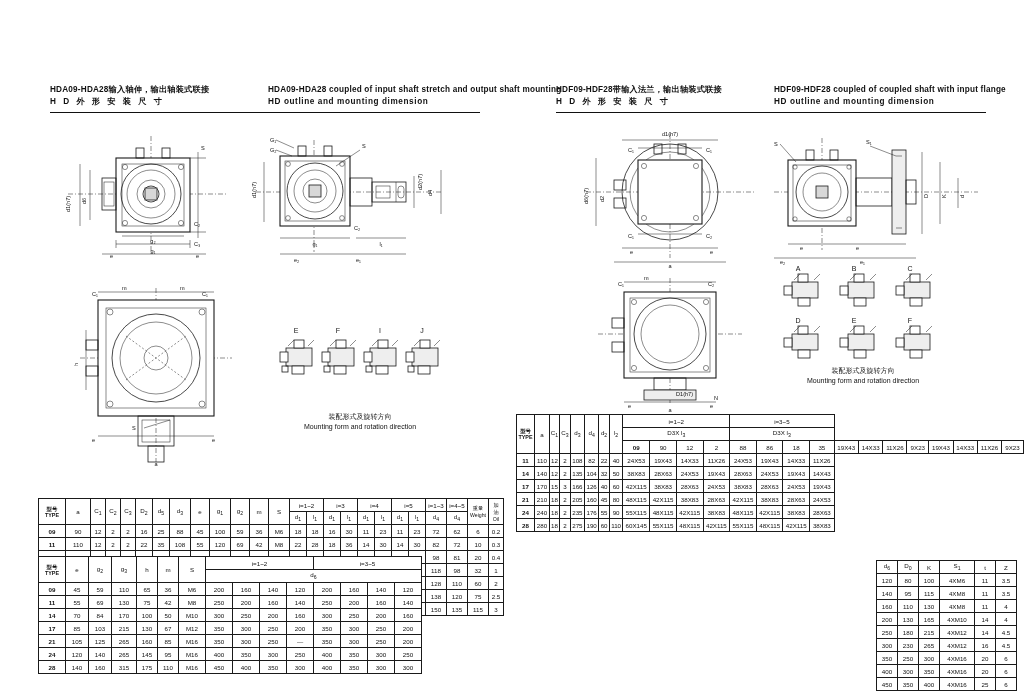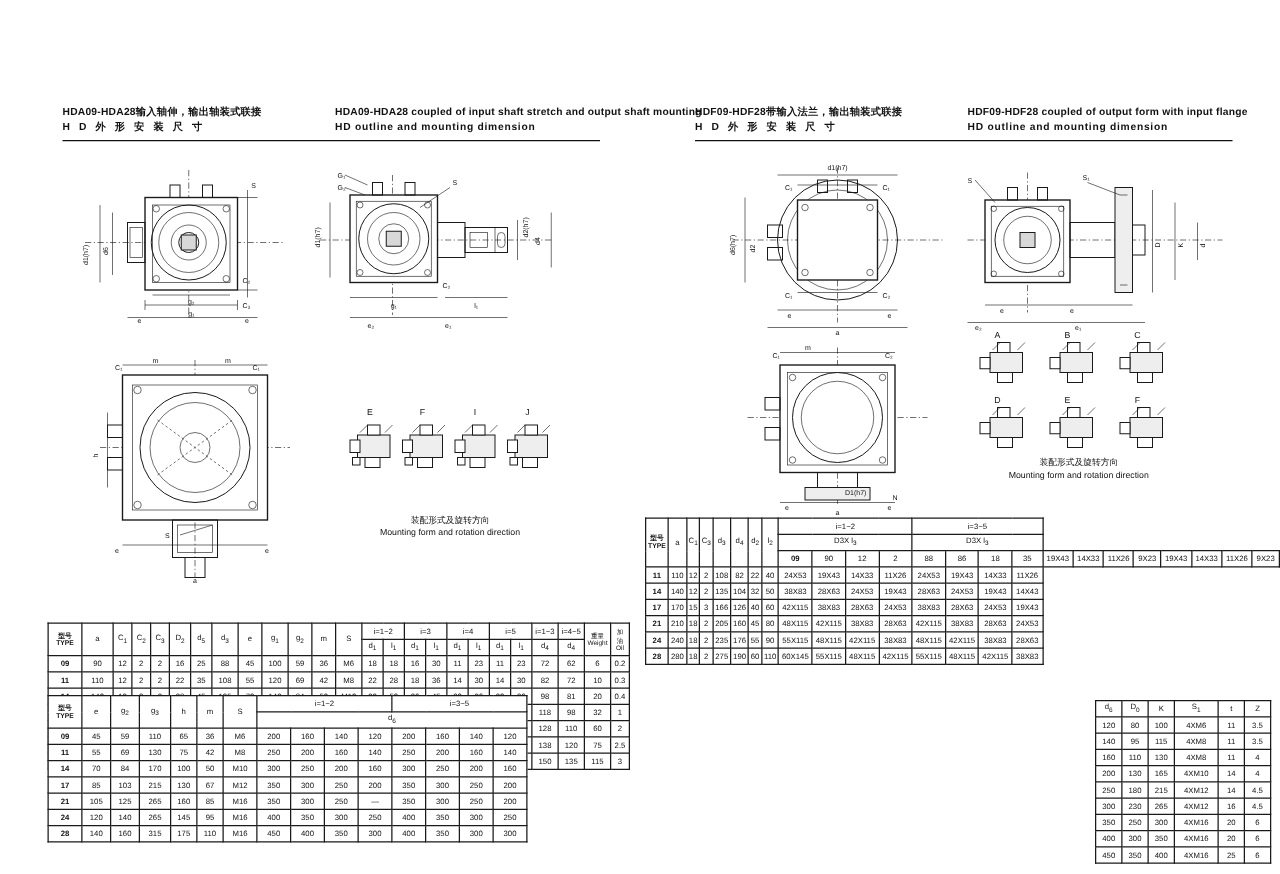--- a/index.html
+++ b/index.html
@@ -58,21 +58,21 @@
     <span class="l1">HDA09-HDA28 coupled of input shaft stretch and output shaft mounting</span>
     <span class="l2" style="letter-spacing:.6px;">HD  outline  and  mounting  dimension</span>
   </div>
   <div class="rule" style="left:50px;top:112px;width:430px;"></div>
 
   <div class="hdr" style="left:556px;top:84px;">
     <span class="l1">HDF09-HDF28带输入法兰，输出轴装式联接</span>
     <span class="l2" style="letter-spacing:2.5px;">H D 外 形 安 装 尺 寸</span>
   </div>
   <div class="hdr" style="left:774px;top:84px;">
-    <span class="l1">HDF09-HDF28 coupled of output form with input flange</span>
+    <span class="l1">HDF09-HDF28 coupled of coupled shaft with input flange</span>
     <span class="l2" style="letter-spacing:.6px;">HD  outline  and  mounting  dimension</span>
   </div>
   <div class="rule" style="left:556px;top:112px;width:430px;"></div>
 
   <div class="blk" style="left:46px;top:126px;">
     <svg width="200" height="140" viewBox="0 0 200 140">
 
       <line class="dash" x1="22" y1="68" x2="180" y2="68"></line>
       <line class="dash" x1="105" y1="10" x2="105" y2="128"></line>
 

